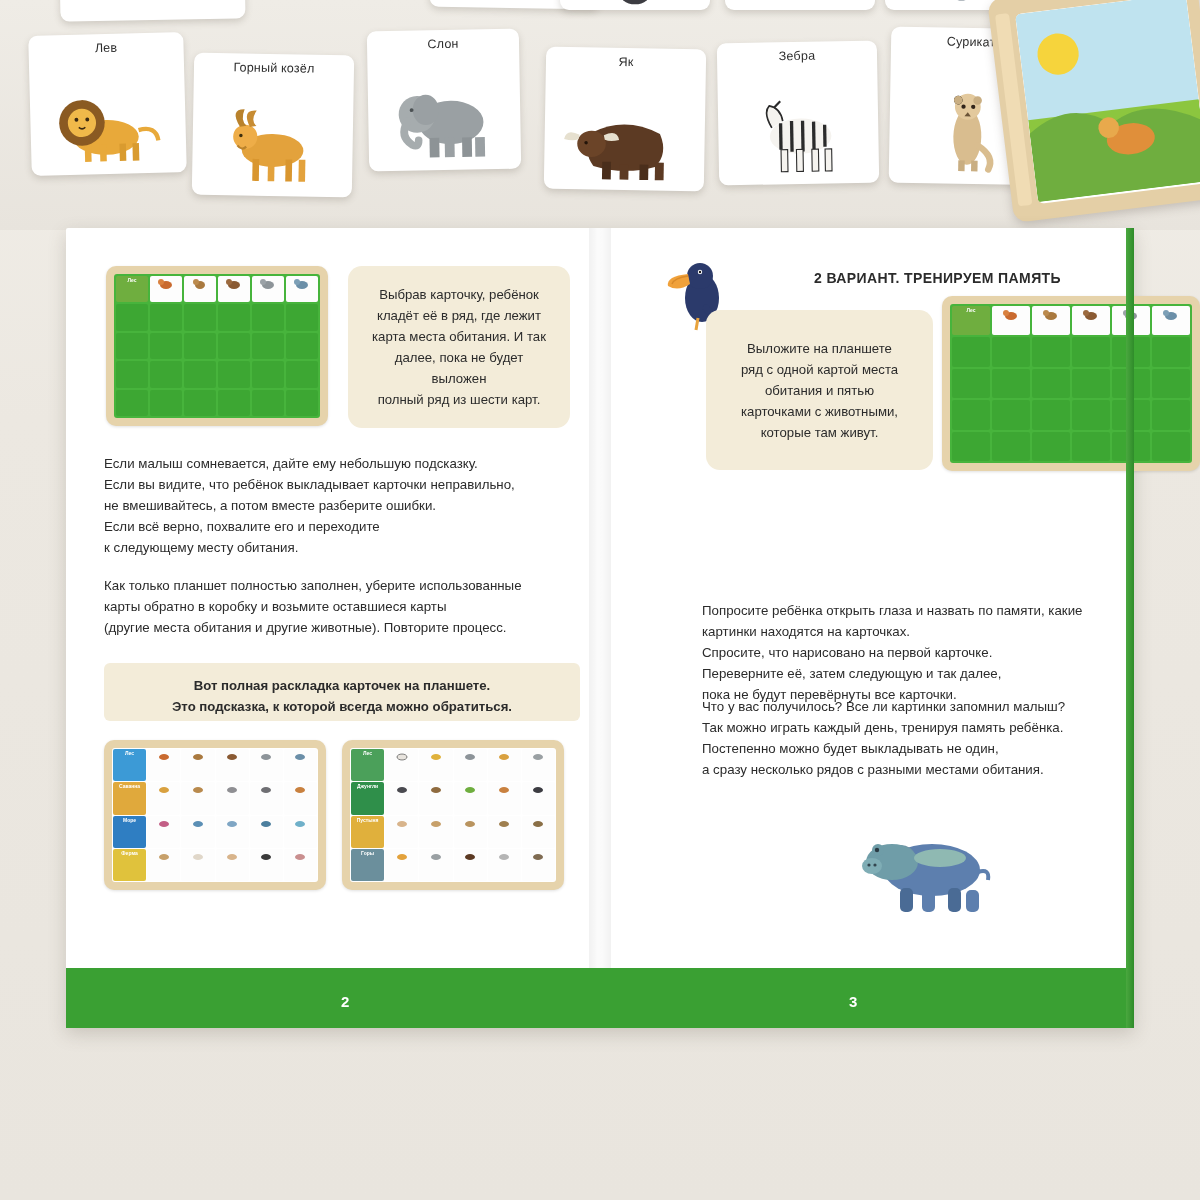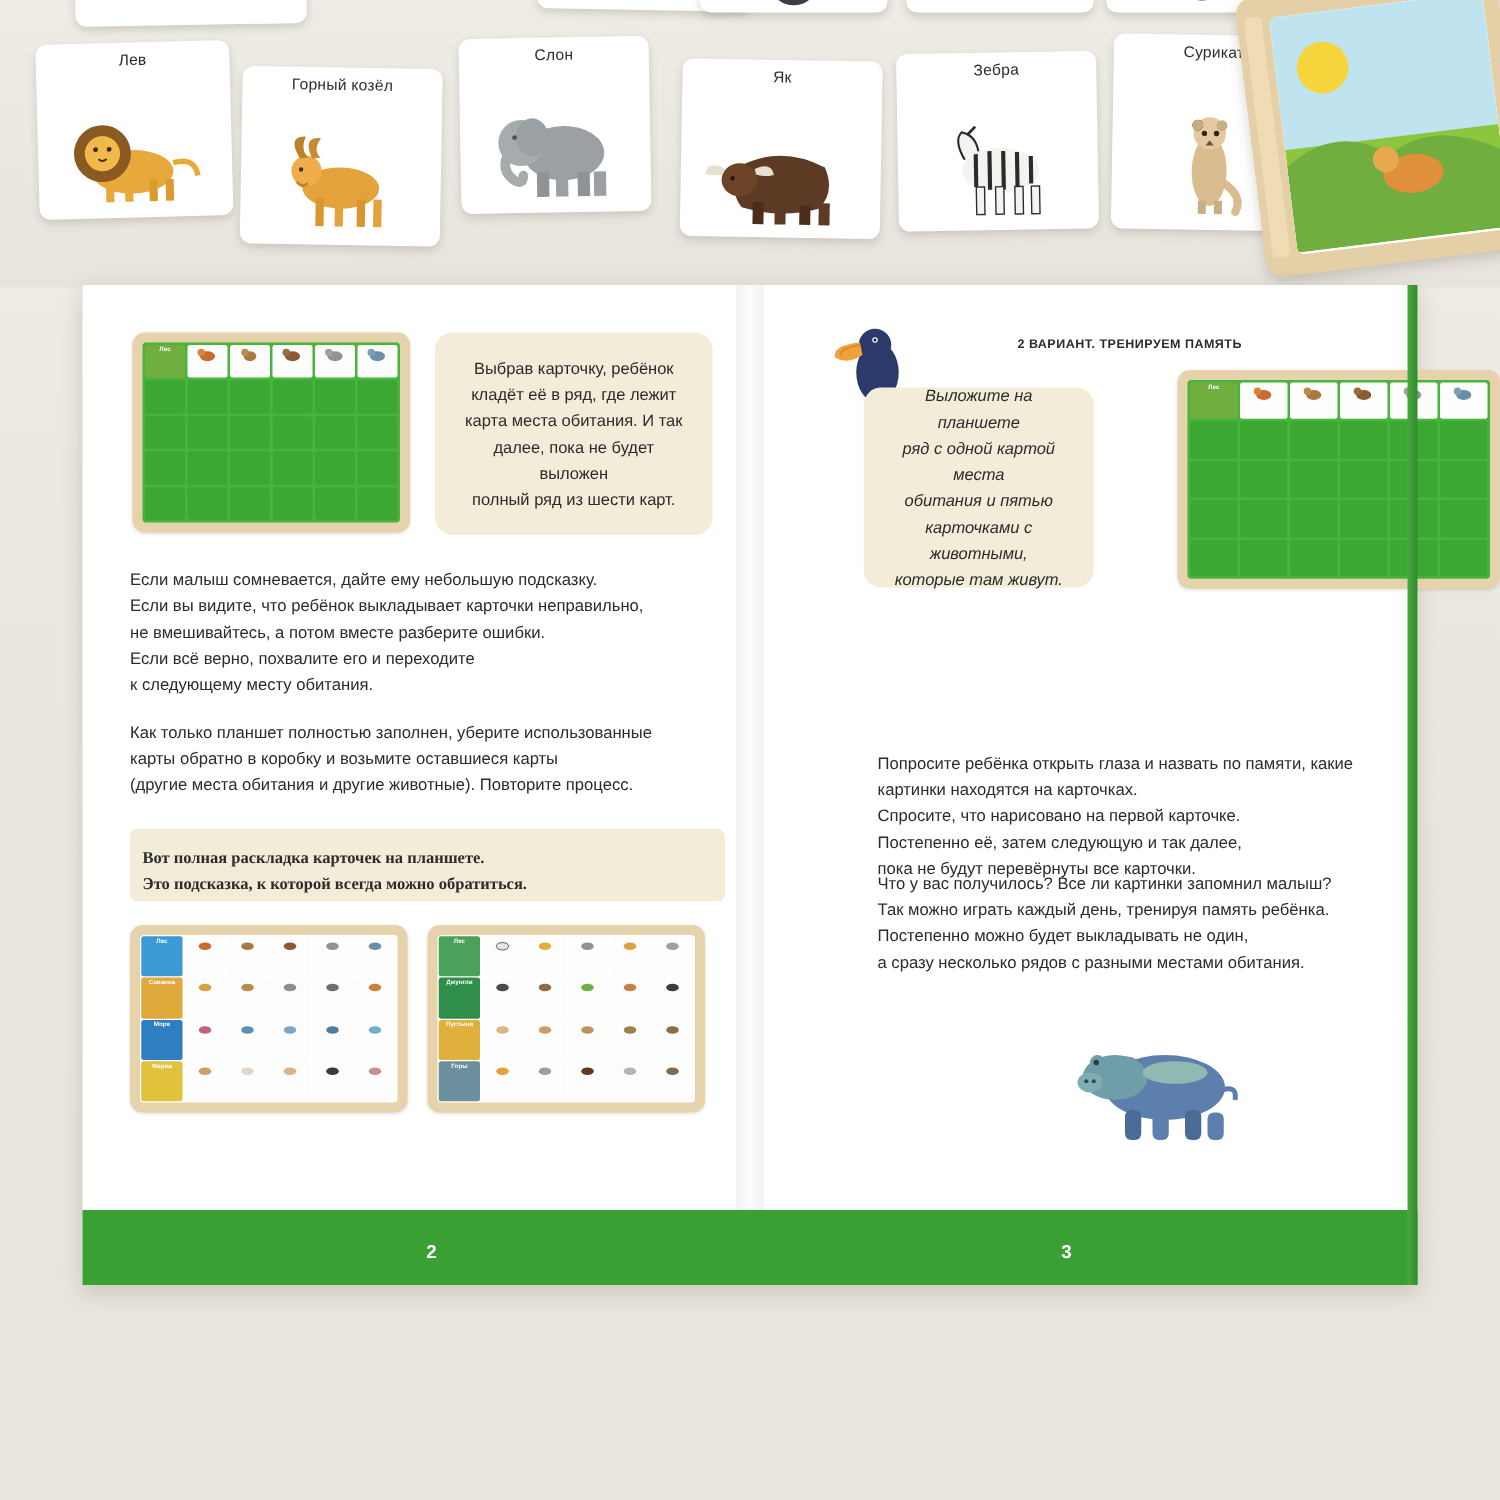--- a/index.html
+++ b/index.html
@@ -78,33 +78,33 @@
   .page{position:absolute;top:0;bottom:60px;}
   #page-left{left:0;width:534px;}
   #page-right{left:534px;width:534px;}
 
   
   .para{
     position:absolute;font-size:13.3px;line-height:21px;color:#2b2b2b;
     white-space:pre-line;
   }
   .section-title{
-    position:absolute;font-size:10px;font-weight:bold;color:#2b2b2b;
+    position:absolute;font-size:14px;font-weight:bold;color:#2b2b2b;
     letter-spacing:.4px;
   }
   .callout{
     position:absolute;background:#f3ecd9;border-radius:14px;
     display:flex;align-items:center;justify-content:center;
     text-align:center;padding:14px 18px;box-sizing:border-box;
     font-size:13.2px;line-height:21px;color:#2b2b2b;white-space:pre-line;
   }
   .tipbox{
     position:absolute;background:#f3ecd9;border-radius:6px;
-    text-align:left;padding:12px 10px;box-sizing:border-box;
-    font-size:13.2px;line-height:21px;color:#2b2b2b;font-weight:bold;white-space:pre-line;font-family:Liberation Serif, serif;
+    text-align:center;padding:12px 10px;box-sizing:border-box;
+    font-size:13.2px;line-height:21px;color:#2b2b2b;font-weight:bold;white-space:pre-line;
   }
 
   
   .tablet{
     position:absolute;background:#e6d3ab;border-radius:10px;
     box-shadow:0 1px 3px rgba(0,0,0,.12);padding:8px;box-sizing:border-box;
   }
   .tablet .grid{
     width:100%;height:100%;background:#47b43c;border-radius:3px;
     display:grid;gap:2px;padding:2px;box-sizing:border-box;
@@ -611,21 +611,21 @@
           <path d="M26 26 q-14 2 -16 8" stroke="#d98a2a" stroke-width="1.5" fill="none"></path>
           <circle cx="38" cy="22" r="2.2" fill="#fff"></circle>
             <circle cx="38" cy="22" r="1.2" fill="#1a1a1a"></circle>
           <path d="M44 58 q12 12 6 24" stroke="#2b3a6b" stroke-width="7" fill="none" stroke-linecap="round"></path>
           <path d="M36 68 l-2 12" stroke="#e8a33d" stroke-width="3"></path>
         </svg>
       </div>
 
       <div class="section-title" style="left:214px;top:42px;">2 ВАРИАНТ. ТРЕНИРУЕМ ПАМЯТЬ</div>
 
-      <div class="callout" style="left:91px;top:82px;width:184px;height:160px;font-style:italic;">Выложите на планшете
+      <div class="callout" style="left:106px;top:82px;width:227px;height:160px;">Выложите на планшете
 ряд с одной картой места
 обитания и пятью
 карточками с животными,
 которые там живут.</div>
 
       <div class="tablet" style="left:342px;top:68px;width:258px;height:175px;">
         <div class="grid" style="grid-template-columns:repeat(6,1fr);grid-template-rows:repeat(5,1fr);">
           <div class="cell hab">
               <span class="lbl">Лес</span>
             </div>
@@ -683,21 +683,21 @@
             <div class="cell"></div>
             <div class="cell"></div>
             <div class="cell"></div>
         </div>
       </div>
 
 
       <div class="para" style="left:102px;top:372px;width:470px;">Попросите ребёнка открыть глаза и назвать по памяти, какие
 картинки находятся на карточках.
 Спросите, что нарисовано на первой карточке.
-Постепенно её, затем следующую и так далее,
+Переверните её, затем следующую и так далее,
 пока не будут перевёрнуты все карточки.</div>
 
       <div class="para" style="left:102px;top:468px;width:470px;">Что у вас получилось? Все ли картинки запомнил малыш?
 Так можно играть каждый день, тренируя память ребёнка.
 Постепенно можно будет выкладывать не один,
 а сразу несколько рядов с разными местами обитания.</div>
 
       <div class="deco" style="left:244px;top:600px;width:160px;height:90px;">
         <svg viewBox="0 0 160 90">
           <ellipse cx="88" cy="42" rx="48" ry="26" fill="#5d7fae"></ellipse>

